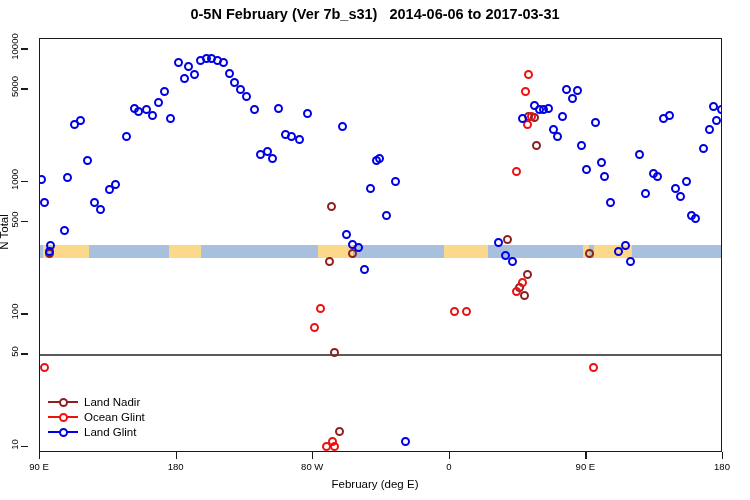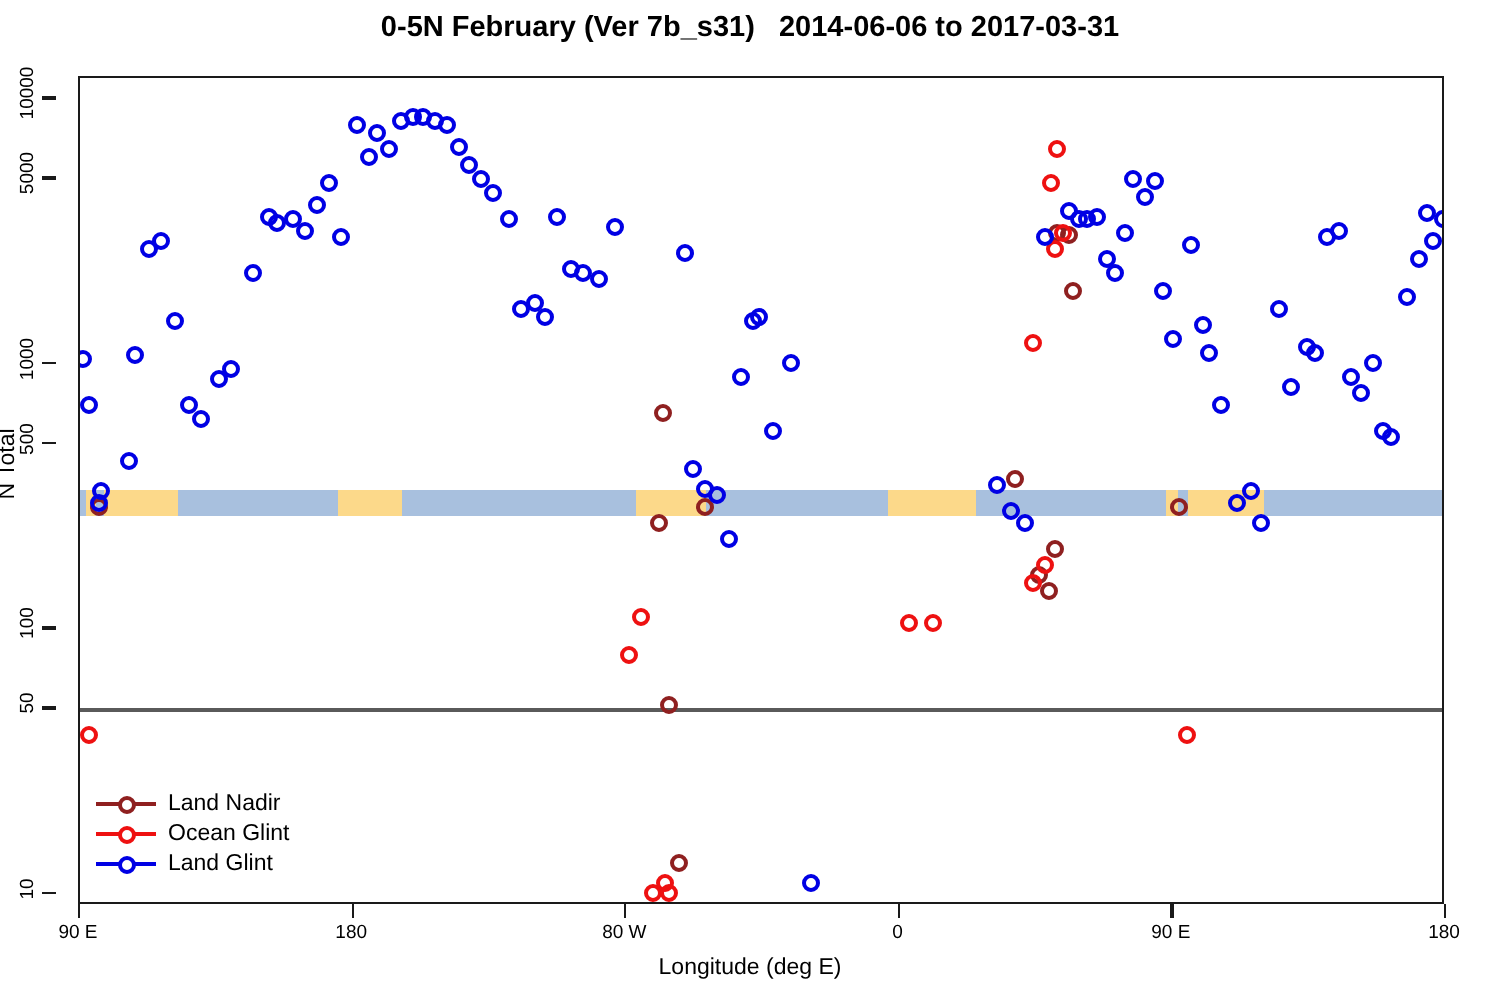--- a/index.html
+++ b/index.html
@@ -342,21 +342,21 @@
       <div class="xtick" style="left: 312.2px;"></div>
       <div class="xtick-label" style="left: 287.2px; width: 50px;">80 W</div>
       <div class="xtick" style="left: 448.8px;"></div>
       <div class="xtick-label" style="left: 423.8px; width: 50px;">0</div>
       <div class="xtick" style="left: 585.4px;"></div>
       <div class="xtick-label" style="left: 560.4px; width: 50px;">90 E</div>
       <div class="xtick" style="left: 722px;"></div>
       <div class="xtick-label" style="left: 697px; width: 50px;">180</div>
     </div>
 
-  <div id="xaxis-title">Longitude (deg E)</div>
+  <div id="xaxis-title">February (deg E)</div>
 
   <div id="legend">
       <div class="legend-row">
         <span class="legend-mark">
           <span class="lm-line" style="background: rgb(143, 32, 32);"></span>
           <span class="lm-dot" style="border-color: rgb(143, 32, 32);"></span>
         </span>
         <span class="legend-label">Land Nadir</span>
       </div>
       <div class="legend-row">

